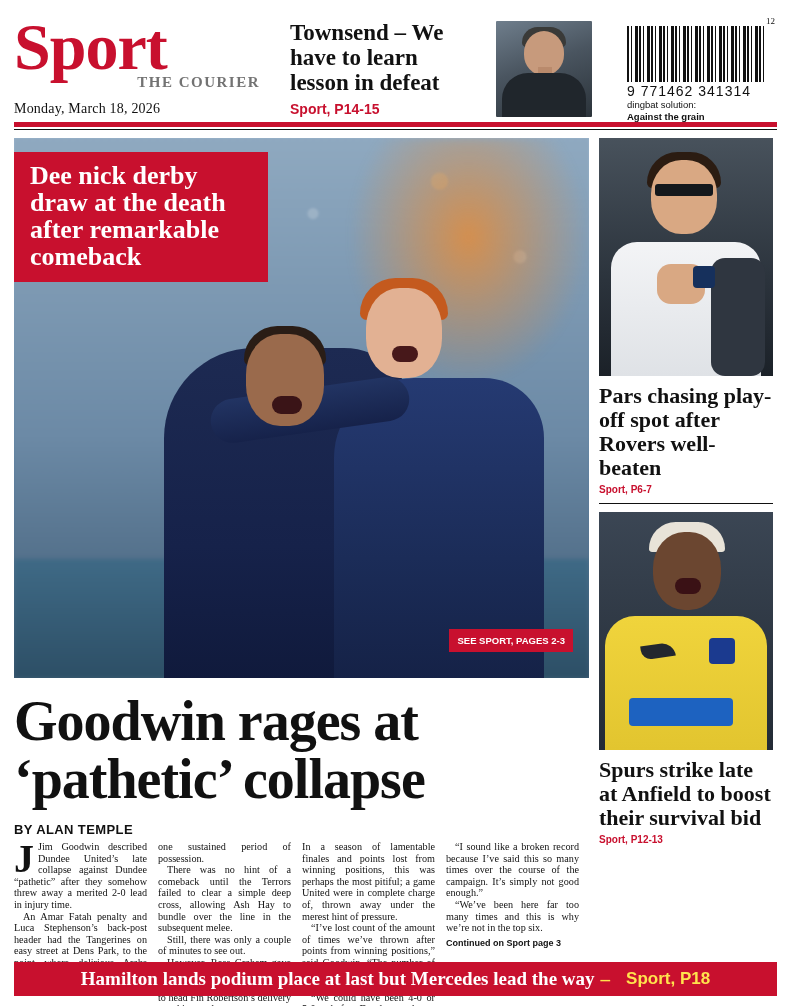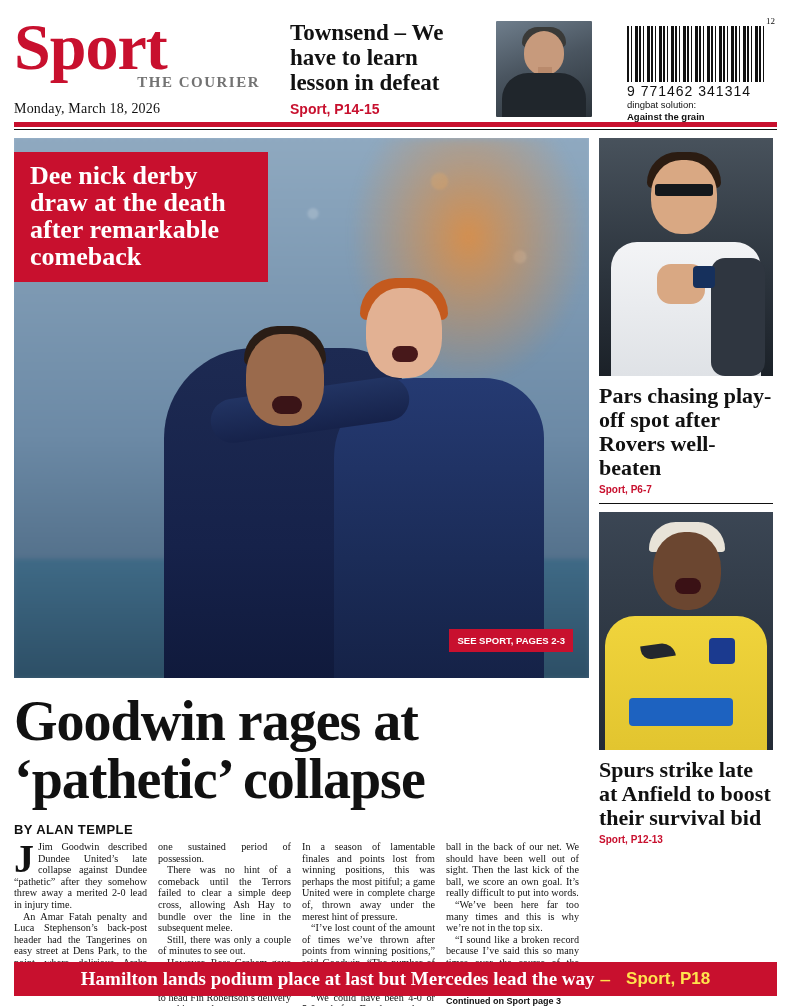--- a/index.html
+++ b/index.html
@@ -284,23 +284,22 @@
           <p>However, Ross Graham gave away a clumsy foul around 40 yards from goal and proceeded to head Fin Robertson’s delivery past his own keeper.</p>
         </div>
 
         <div class="col">
           <p class="first">In a season of lamentable finales and points lost from winning positions, this was perhaps the most pitiful; a game United were in complete charge of, thrown away under the merest hint of pressure.</p>
           <p>“I’ve lost count of the amount of times we’ve thrown after points from winning positions,” said Goodwin. “The number of late goals and just not seeing out games – it’s pathetic really.</p>
           <p>“We could have been 4-0 or 5-0 up before Dundee put the</p>
         </div>
 
         <div class="col">
-          <p class="first">ball in the back of our net. We should have been well out of sight. Then the last kick of the ball, we score an own goal. It’s really difficult to put into words.</p>
+          <p>“I sound like a broken record because I’ve said this so many times over the course of the campaign. It’s simply not good enough.”</p>
           <p>“We’ve been here far too many times and this is why we’re not in the top six.</p>
-          <p>“I sound like a broken record because I’ve said this so many times over the course of the campaign. It’s simply not good enough.”</p>
           <div class="cont">Continued on Sport page 3</div>
         </div>
 
       </div>
     </div>
 
     <div class="col-side">
 
       <div class="side-photo sp1">
         <div class="hair"></div>

